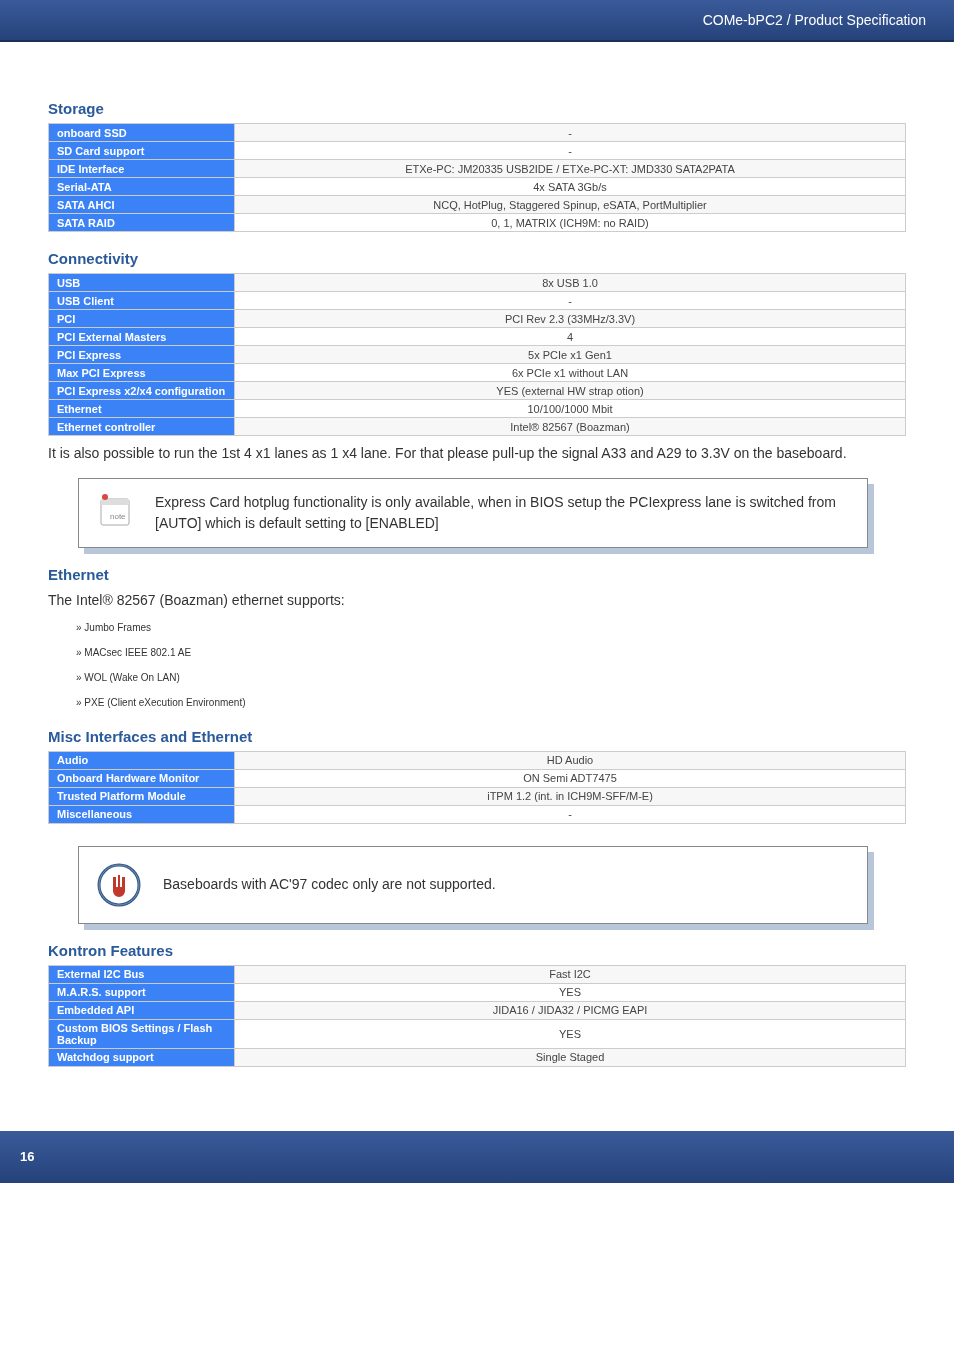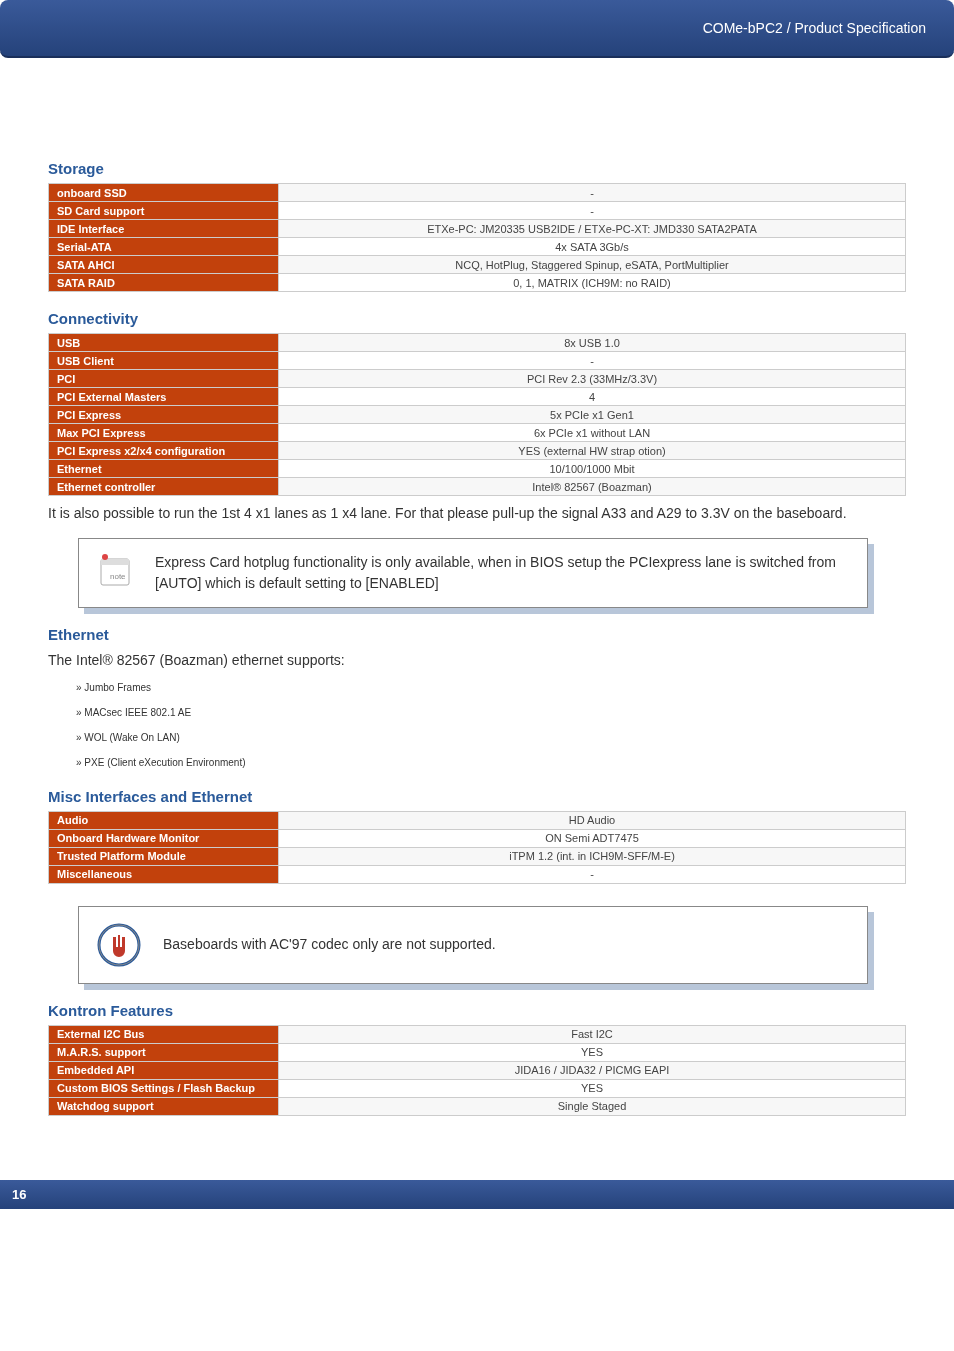--- a/index.html
+++ b/index.html
@@ -7,32 +7,30 @@
     font-family: Arial, Helvetica, sans-serif;
     background: #fff;
     width: 954px;
     margin: 0 auto;
     color: #333;
   }
   .top-bar {
     background: #2a4a8a;
     background: linear-gradient(to bottom, #3a5a9a, #25427a);
     color: #fff;
-    height: 58px;
+    height: 42px;
     display: flex;
     align-items: center;
     justify-content: flex-end;
     padding: 0 28px;
     font-size: 14px;
     border-bottom: 2px solid #1a2f5a;
-    border-radius: 8px;
   }
   .content {
     padding: 40px 48px 20px 48px;
-    margin-top: 44px;
   }
   .section-title {
     color: #2a5a9a;
     font-weight: bold;
     font-size: 15px;
     margin-top: 18px;
     margin-bottom: 6px;
   }
   table.spec {
     width: 100%;
@@ -40,24 +38,24 @@
     font-size: 11px;
     margin-bottom: 4px;
   }
   table.spec td {
     border: 1px solid #ccc;
     padding: 2px 8px;
     vertical-align: middle;
     height: 18px;
   }
   table.spec td.label {
-    background: #c2410c;
+    background: #3b82f6;
     color: #fff;
     font-weight: bold;
-    width: 230px;
+    width: 186px;
     text-align: left;
   }
   table.spec td.value {
     background: #f7f7f7;
     color: #444;
     text-align: center;
   }
   table.spec tr:nth-child(even) td.value { background: #fff; }
   .body-text {
     font-size: 14px;
@@ -108,24 +106,24 @@
     list-style: none;
     font-size: 10px;
     line-height: 1.5;
     margin-bottom: 10px;
     color: #333;
   }
   .footer-bar {
     background: #2a4a8a;
     background: linear-gradient(to bottom, #3a5a9a, #25427a);
     color: #fff;
-    height: 29px;
+    height: 52px;
     display: flex;
     align-items: center;
-    padding: 0 12px;
+    padding: 0 20px;
     font-size: 13px;
     font-weight: bold;
     margin-top: 40px;
   }
 </style>
 </head>
 <body>
 
 <div class="top-bar">
   <span>COMe-bPC2 / Product Specification</span>

